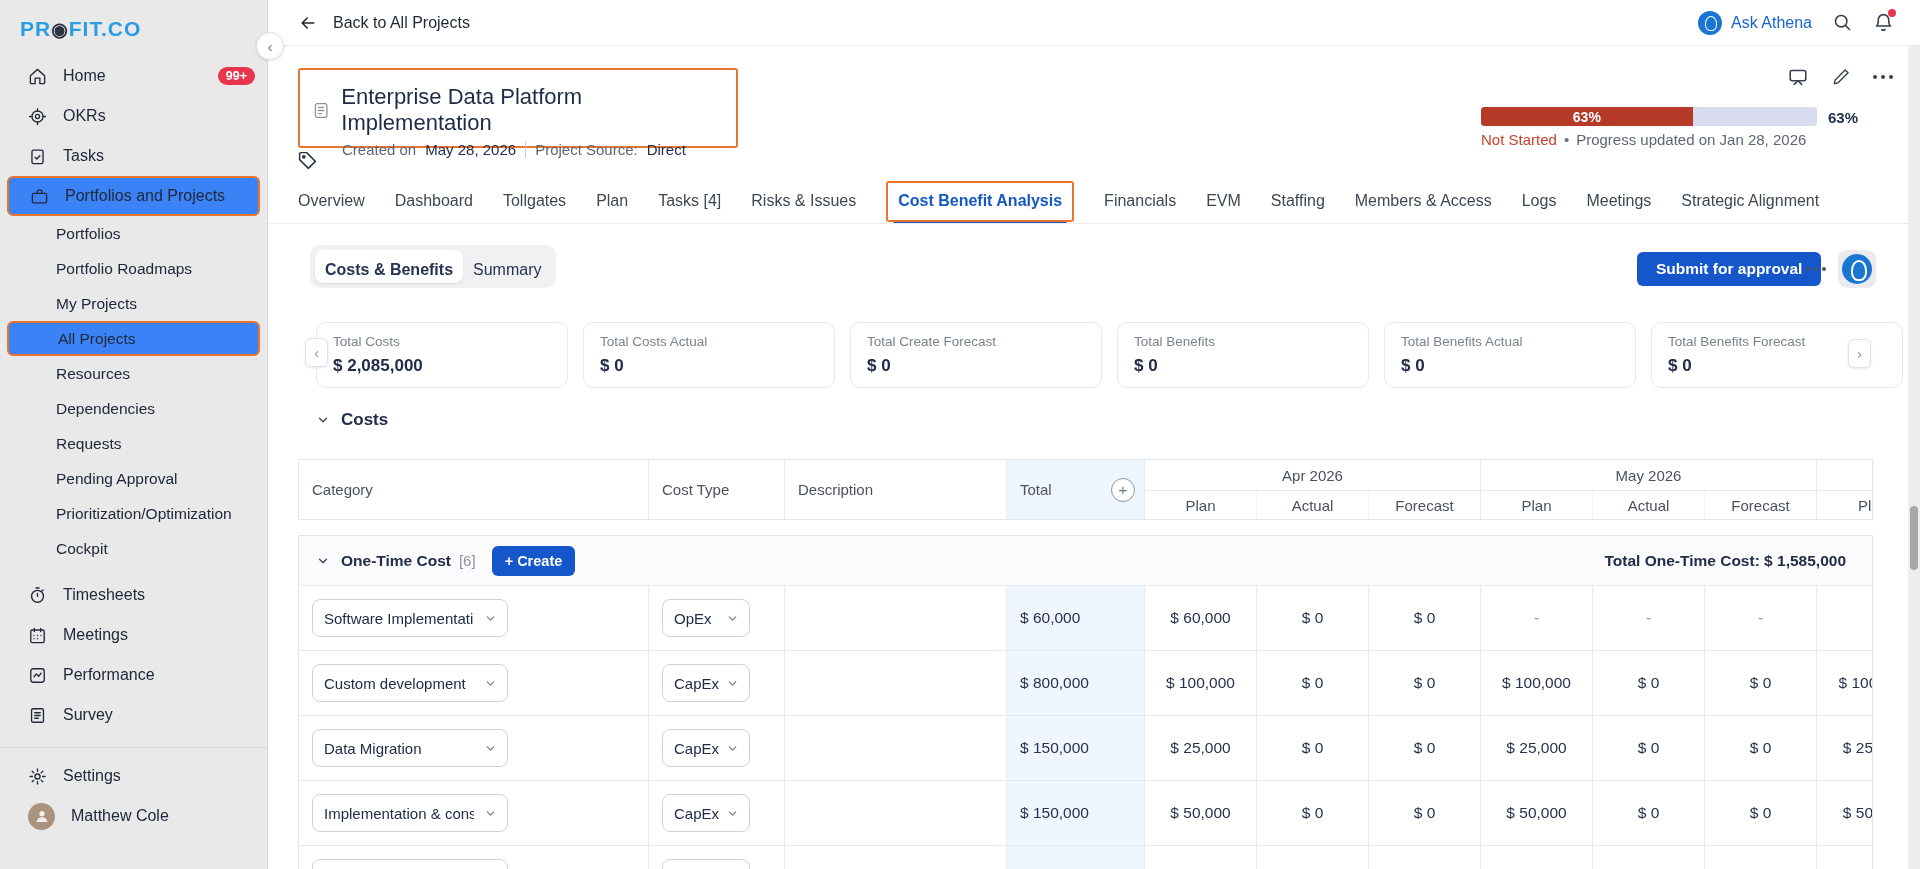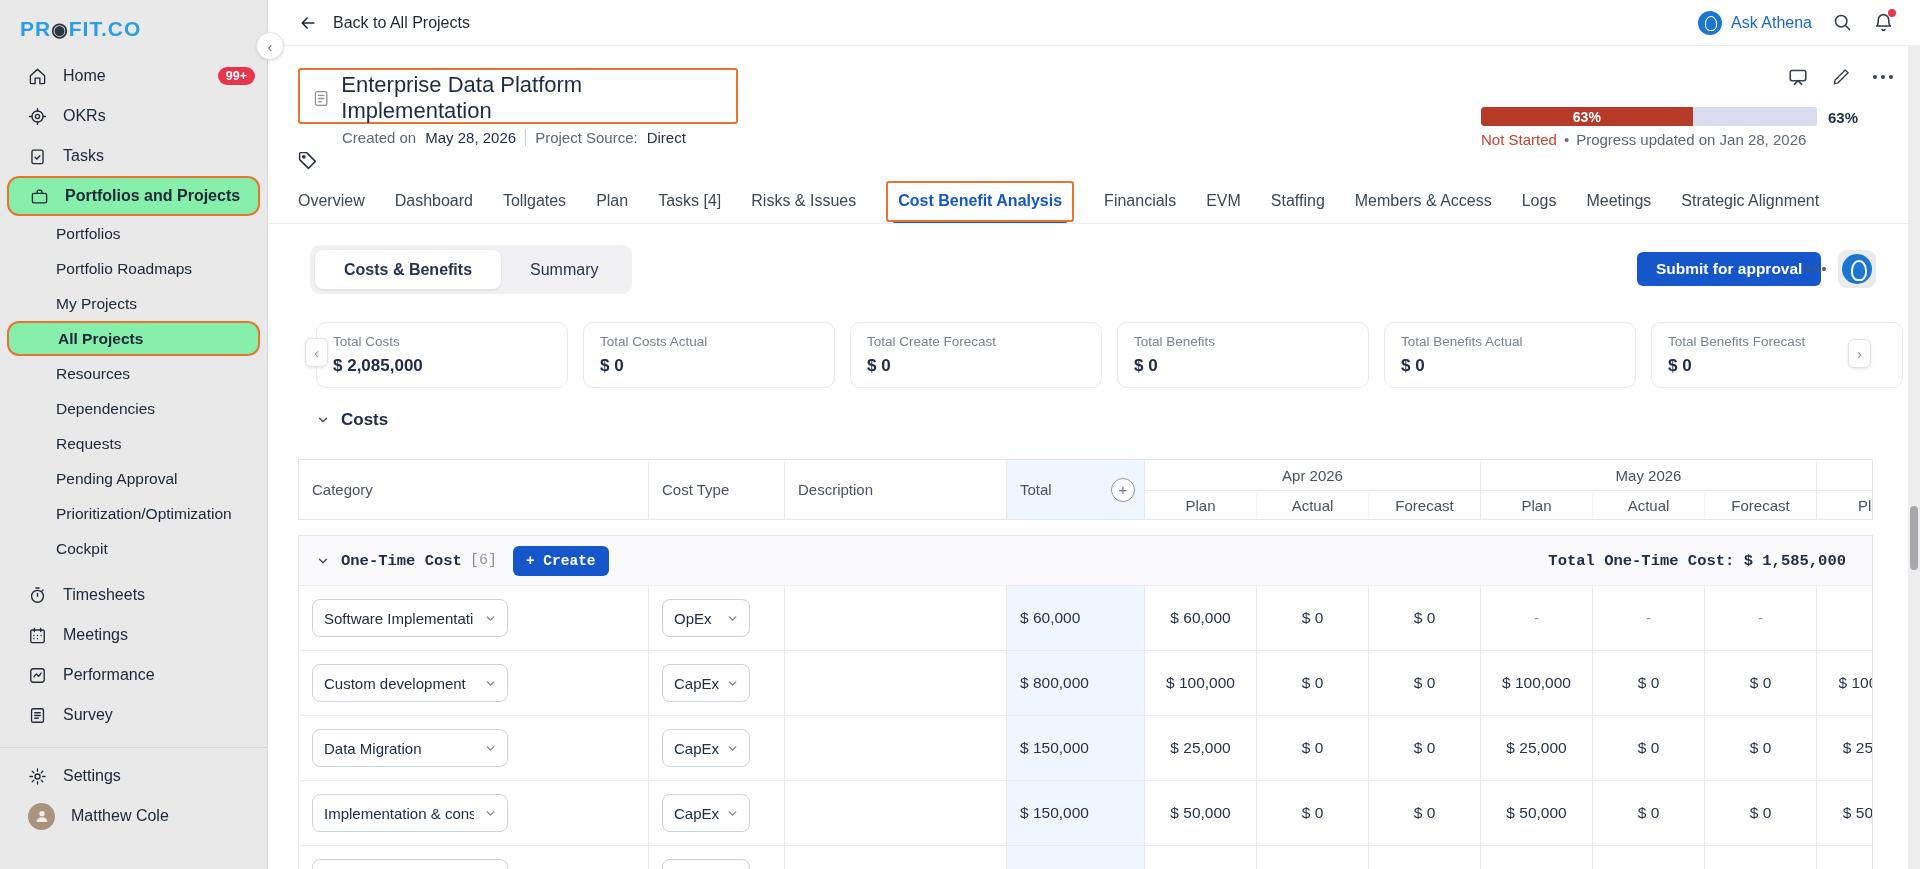--- a/index.html
+++ b/index.html
@@ -9,22 +9,22 @@
 
   
   .sidebar{position:absolute;left:0;top:0;width:268px;height:869px;background:#e9e9ea;
            border-right:1px solid #d7d7d9;box-sizing:border-box;}
   .logo{padding:17px 0 0 20px;font-size:21px;font-weight:bold;color:#2a9de4;letter-spacing:1px;height:39px;box-sizing:border-box;}
   .logo .o{color:#2b3440;font-size:19px;}
   .nav{margin-top:17px;}
   .s-item{display:flex;align-items:center;height:40px;padding:0 12px 0 28px;gap:16px;
           font-size:16px;color:#20293a;box-sizing:border-box;cursor:pointer;}
   .s-sub{height:35px;padding-left:56px;font-size:15.5px;gap:0;}
-  .s-item.active{background:#86efac;border:2px solid #e8742e;border-radius:12px;margin:0 7px;
-                 padding-left:21px;font-weight:bold;}
+  .s-item.active{background:#3b82f6;border:2px solid #e8742e;border-radius:6px;margin:0 7px;
+                 padding-left:21px;font-weight:normal;}
   .s-sub.active{padding-left:49px;}
   .badge{margin-left:auto;background:#e8354e;color:#fff;font-size:12.5px;font-weight:bold;
          border-radius:11px;padding:3px 8px;line-height:1;}
   .side-div{border-top:1px solid #d6d6d8;margin:12px 0 8px 0;}
   .mt9{margin-top:9px;}
   .avatar{width:27px;height:27px;border-radius:50%;background:#a9937d;display:flex;align-items:center;justify-content:center;flex:0 0 auto;}
   .sicon{flex:0 0 auto;}
 
   
   .collapse-btn{position:absolute;left:256px;top:32px;width:26px;height:26px;border-radius:50%;
@@ -38,22 +38,22 @@
   .back{margin-left:29px;display:flex;align-items:center;gap:15px;font-size:16px;color:#1f2734;cursor:pointer;}
   .tb-right{margin-left:auto;margin-right:26px;display:flex;align-items:center;gap:20px;}
   .athena-link{display:flex;align-items:center;gap:9px;color:#1565d8;font-size:16px;cursor:pointer;}
   .athena-circ{width:24px;height:24px;border-radius:50%;background:#1b76d2;position:relative;overflow:hidden;}
   .athena-circ::after{content:"";position:absolute;left:7px;top:5px;width:10px;height:13px;
                       border:1.6px solid #fff;border-radius:50% 50% 40% 40%;}
   .bell-wrap{position:relative;}
   .bell-dot{position:absolute;right:-2px;top:-3px;width:8px;height:8px;border-radius:50%;background:#e8354e;}
 
   
-  .title-box{position:absolute;left:298px;top:68px;width:440px;height:56px;border:2px solid #e8742e;
-             border-radius:3px;background:#fff;box-sizing:border-box;padding:2px 12px;}
+  .title-box{position:absolute;left:298px;top:68px;width:440px;height:80px;border:2px solid #e8742e;
+             border-radius:3px;background:#fff;box-sizing:border-box;padding:14px 12px;}
   .title-row{display:flex;align-items:center;gap:11px;}
   .proj-title{font-size:22px;color:#1e2b45;}
   .meta-row{margin-left:30px;margin-top:5px;display:flex;align-items:center;gap:9px;font-size:15px;}
   .meta-label{color:#5e6673;} .meta-value{color:#232e4c;}
   .meta-sep{width:1px;height:17px;background:#c9cdd5;}
 
   .header-icons{position:absolute;left:1787px;top:66px;display:flex;align-items:center;gap:22px;color:#39424f;}
   .hdots{display:flex;gap:4px;} .hdots i{width:4px;height:4px;border-radius:50%;background:#39424f;}
 
   .progress-wrap{position:absolute;left:1481px;top:107px;width:336px;height:19px;background:#d9dcee;
@@ -69,21 +69,21 @@
   
   .tabs-row{position:absolute;left:269px;top:179px;right:0;height:45px;border-bottom:1px solid #ededef;box-sizing:border-box;}
   .tabs{display:flex;gap:30px;margin-left:29px;height:100%;}
   .tab{position:relative;display:flex;align-items:center;font-size:16px;color:#3e4754;cursor:pointer;white-space:nowrap;}
   .tab.active{color:#1457c5;font-weight:bold;margin:0 12px;}
   .tab.active::before{content:"";position:absolute;left:-5px;right:-5px;bottom:0;height:3px;background:#1457c5;border-radius:2px;}
   .tab.active::after{content:"";position:absolute;top:2px;bottom:1px;left:-12px;right:-12px;border:2px solid #e8742e;border-radius:3px;}
 
   
   .toggle{position:absolute;left:310px;top:245px;display:inline-flex;background:#f1f1f3;border-radius:10px;padding:5px;}
-  .toggle-opt{height:39px;line-height:39px;padding:0 29px;font-size:16px;color:#273350;border-radius:8px;cursor:pointer;}
+  .toggle-opt{height:33px;line-height:39px;padding:0 10px;font-size:16px;color:#273350;border-radius:8px;cursor:pointer;}
   .toggle-opt.on{background:#fff;font-weight:bold;box-shadow:0 1px 3px rgba(0,0,0,.10);}
   .submit-btn{position:absolute;left:1637px;top:252px;height:34px;background:#1556cb;color:#fff;
               border:none;border-radius:6px;font-size:15.5px;font-weight:bold;padding:8px 19px;
               font-family:inherit;cursor:pointer;}
   .tdots{position:absolute;left:1806px;top:267px;display:flex;gap:4px;cursor:pointer;}
   .tdots i{width:4px;height:4px;border-radius:50%;background:#4b5563;}
   .athena-tile{position:absolute;left:1838px;top:250px;width:38px;height:38px;background:#e9ebee;
                border-radius:9px;display:flex;align-items:center;justify-content:center;cursor:pointer;}
   .athena-big{width:30px;height:30px;border-radius:50%;background:#1b76d2;position:relative;overflow:hidden;}
   .athena-big::after{content:"";position:absolute;left:9px;top:6px;width:12px;height:17px;
@@ -119,21 +119,21 @@
   .th-sub span{flex:1 1 0;display:flex;align-items:center;justify-content:center;font-size:15px;
                color:#4a5260;border-right:1px solid #f0f2f5;}
   .th-sub span:last-child{border-right:none;}
   .th-part{width:55px;display:flex;flex-direction:column;border-right:none;overflow:hidden;}
   .th-part .th-mlabel{border-bottom:1px solid #e8ebee;}
   .th-part .psub{flex:1;display:flex;align-items:center;}
   .th-part .psub span{min-width:112px;text-align:center;font-size:15px;color:#4a5260;}
 
   .tbody{position:absolute;left:298px;top:535px;width:1575px;border:1px solid #e3e6eb;box-sizing:border-box;background:#fff;}
   .group-row{height:50px;display:flex;align-items:center;background:#fbfbfd;
-             border-bottom:1px solid #e8ebee;padding-left:17px;box-sizing:border-box;font-family:Liberation Mono, monospace;}
+             border-bottom:1px solid #e8ebee;padding-left:17px;box-sizing:border-box;}
   .group-label{font-size:15.5px;font-weight:bold;color:#232d4a;margin-left:11px;}
   .group-count{font-size:15px;color:#8c929c;margin-left:8px;}
   .create-btn{margin-left:16px;height:30px;background:#1556cb;color:#fff;border:none;border-radius:6px;
               font-size:14.5px;font-weight:bold;padding:0 13px;font-family:inherit;cursor:pointer;}
   .group-total{margin-left:auto;padding-right:26px;font-size:15.5px;font-weight:bold;color:#232d4a;}
 
   .trow{display:flex;height:64px;border-bottom:1px solid #e8ebee;}
   .cell{border-right:1px solid #e8ebee;display:flex;align-items:center;box-sizing:border-box;}
   .c-cat{width:350px;} .c-type{width:136px;} .c-desc{width:222px;}
   .c-total{width:138px;background:#eff6ff;padding-left:13px;font-size:15.5px;color:#27314e;}

